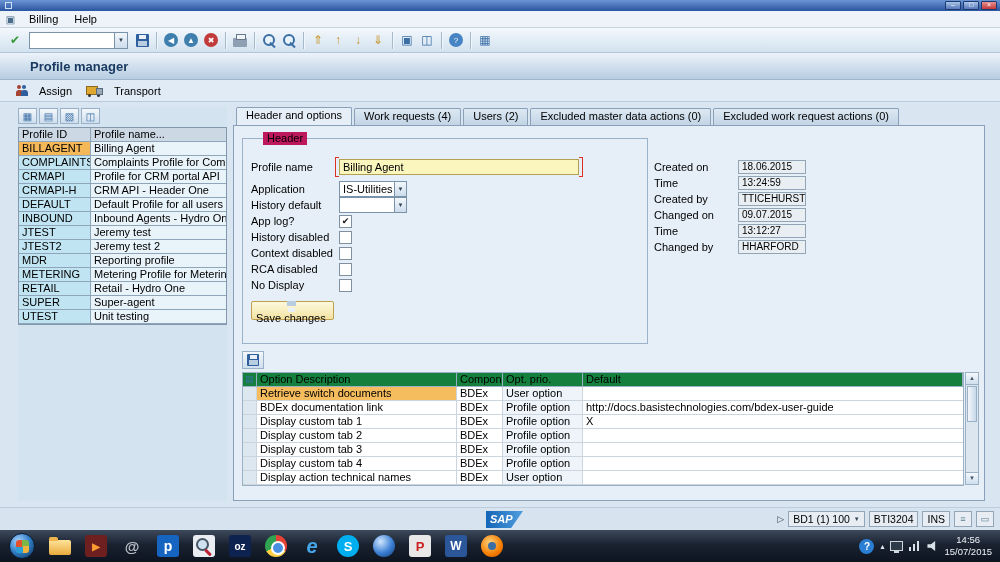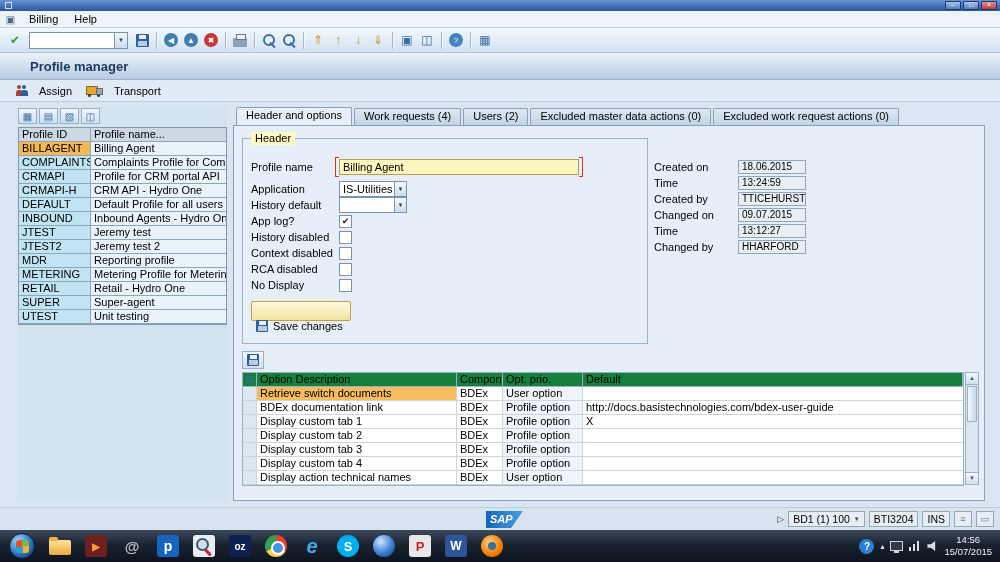--- a/index.html
+++ b/index.html
@@ -73,37 +73,37 @@
 
 
 .right-panel{position:absolute;left:233px;top:5px;width:752px;height:394px;}
 .tabs{display:flex;gap:2px;align-items:flex-end;height:18px;padding-left:3px;}
 .tab{height:17px;line-height:15px;padding:0 9px;background:linear-gradient(#dde9f3,#c2d4e5);border:1px solid #8aa0b8;border-bottom:none;border-radius:2px 2px 0 0;white-space:nowrap;}
 .tab.active{background:#e6eff7;height:18px;position:relative;z-index:2;}
 .tab-body{position:relative;height:376px;border:1px solid #8aa0b8;background:#e6eff7;}
 
 
 .groupbox{position:absolute;left:8px;top:12px;width:406px;height:206px;border:1px solid #9cb2c8;}
-.gb-title{position:absolute;top:-7px;left:8px;background:#fef9c3;padding:0 4px;line-height:13px;}
+.gb-title{position:absolute;top:-7px;left:20px;background:#be185d;padding:0 4px;line-height:13px;}
 .gb-content{padding:20px 8px 0 8px;}
 .frow{display:flex;align-items:center;height:16px;}
 .frow.first{margin-bottom:6px;}
 .flabel{width:88px;}
 .pn-wrap{position:relative;display:inline-block;}
 .pn-input{width:240px;height:16px;background:#fbf6bd;border:1px solid #b3a050;font:inherit;padding:0 3px;}
 .selmark{position:absolute;top:-2px;width:4px;height:20px;border:1px solid #e03020;}
 .selmark.l{left:-4px;border-right:none;}
 .selmark.r{right:-4px;border-left:none;}
 .ddl{display:inline-flex;height:16px;}
 .ddl-val{width:55px;background:#fff;border:1px solid #7a92aa;border-right:none;padding:0 3px;line-height:14px;overflow:hidden;white-space:nowrap;}
 .ddl-btn{width:13px;background:linear-gradient(#f2f7fb,#cddcec);border:1px solid #7a92aa;font-size:6px;color:#345;display:flex;align-items:center;justify-content:center;}
 .ddl-btn::before{content:"▼";}
 .cb{width:13px;height:13px;border:1px solid #8090a0;background:#fff;display:inline-flex;align-items:center;justify-content:center;font-size:9px;color:#1a1a1a;}
 .cb.on::before{content:"✔";}
-.save-btn{display:inline-flex;align-items:flex-start;gap:5px;margin-top:8px;height:19px;padding:18px 7px 0 4px;background:linear-gradient(#fdf9dd,#f2e2a2);border:1px solid #bfa050;border-radius:2px;font:inherit;}
+.save-btn{display:inline-flex;align-items:center;gap:5px;margin-top:8px;height:19px;padding:5px 7px 0 4px;background:linear-gradient(#fdf9dd,#f2e2a2);border:1px solid #bfa050;border-radius:2px;font:inherit;flex-direction:column;}
 
 
 .audit{position:absolute;left:420px;top:34px;}
 .arow{display:flex;align-items:center;height:14px;margin-bottom:2px;}
 .alabel{width:84px;}
 .avalue{width:68px;height:14px;background:#e9eef3;border:1px solid #91a5b7;line-height:12px;padding:0 3px;font-size:10px;overflow:hidden;white-space:nowrap;}
 
 
 .opt-save{position:absolute;left:8px;top:225px;width:22px;height:18px;border:1px solid #9ab0c6;background:linear-gradient(#f2f7fb,#cfdfee);display:flex;align-items:center;justify-content:center;}
 .otable{position:absolute;left:8px;top:246px;width:722px;border:1px solid #9ab0c4;background:#fff;}
@@ -278,21 +278,21 @@
             <div class="prow">
               <div class="pcell pid">COMPLAINTS</div>
               <div class="pcell pname">Complaints Profile for Compla</div>
             </div>
             <div class="prow">
               <div class="pcell pid">CRMAPI</div>
               <div class="pcell pname">Profile for CRM portal API</div>
             </div>
             <div class="prow">
               <div class="pcell pid">CRMAPI-H</div>
-              <div class="pcell pname">CRM API - Hydro One</div>
+              <div class="pcell pname">CRM API - Header One</div>
             </div>
             <div class="prow">
               <div class="pcell pid">DEFAULT</div>
               <div class="pcell pname">Default Profile for all users</div>
             </div>
             <div class="prow">
               <div class="pcell pid">INBOUND</div>
               <div class="pcell pname">Inbound Agents - Hydro One</div>
             </div>
             <div class="prow">

